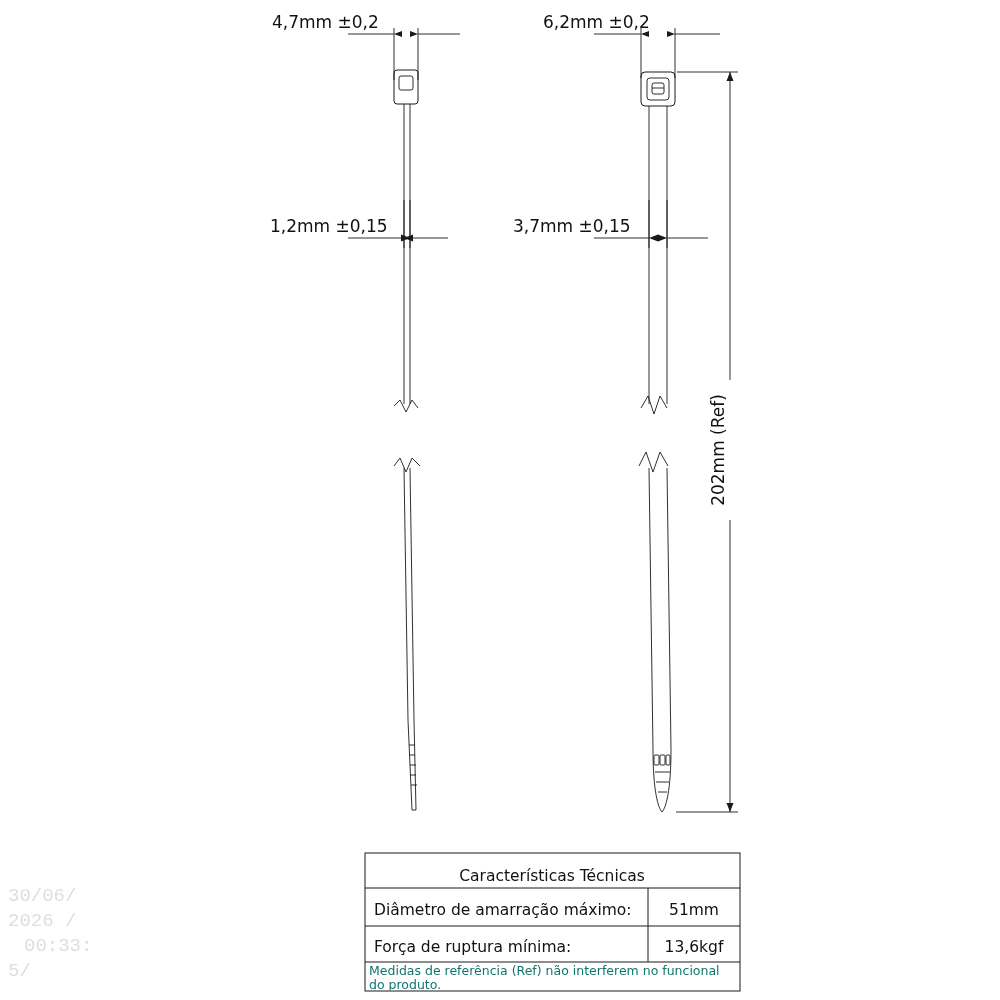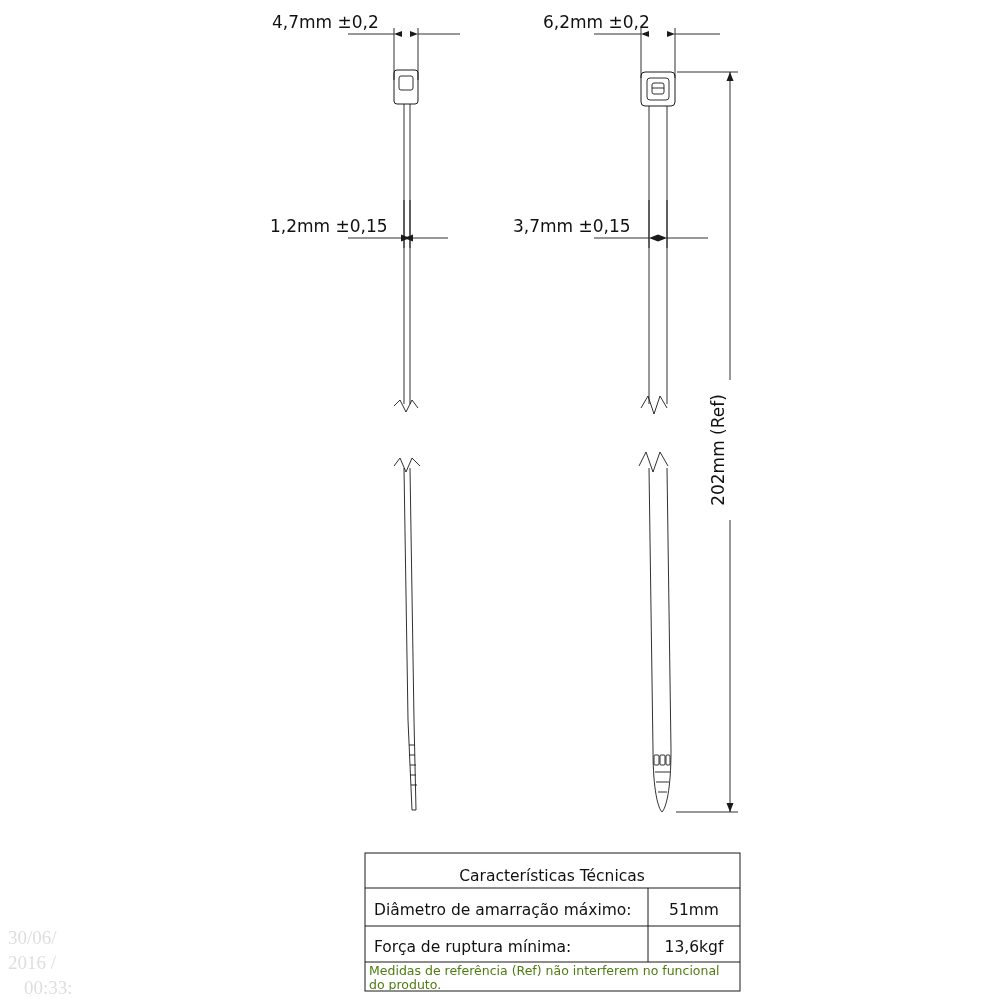--- a/index.html
+++ b/index.html
@@ -48,27 +48,26 @@
   }
   .tbl-text {
     font-family: "DejaVu Sans", sans-serif;
     font-size: 15.5px;
     fill: #111111;
   }
   .stamp {
     position: absolute;
     left: 0px;
     color: #dedede;
-    font-family: Liberation Serif, serif;
+    font-family: Liberation Mono, monospace;
     font-size: 19px;
     letter-spacing: 0px;
     line-height: 25px;
     white-space: pre;
     user-select: none;
-    margin-top: 41px;
   }
 </style>
 </head>
 <body>
 
 <div id="stage">
 
   <svg class="drawing" viewBox="0 0 1000 1000">
 
     <g>
@@ -171,25 +170,25 @@
 
       <text class="tbl-text" x="544" y="881" text-anchor="middle">Características Técnicas</text>
 
       <text class="tbl-text" x="366" y="915">Diâmetro de amarração máximo:</text>
       <text class="tbl-text" x="686" y="915" text-anchor="middle">51mm</text>
 
       <text class="tbl-text" x="366" y="952">Força de ruptura mínima:</text>
       <text class="tbl-text" x="686" y="952" text-anchor="middle">13,6kgf</text>
 
       <foreignObject x="361" y="964" width="368" height="26">
-        <div xmlns="http://www.w3.org/1999/xhtml" style="font-family:'DejaVu Sans',sans-serif;font-size:12.5px;line-height:13.5px;color:#4d7c0f;">
+        <div xmlns="http://www.w3.org/1999/xhtml" style="font-family:'DejaVu Sans',sans-serif;font-size:12.5px;line-height:13.5px;color:#0f766e;">
           <span>Medidas de referência (Ref) não interferem no funcional do produto.</span>
         </div>
       </foreignObject>
     </g>
   </svg>
 
   <div class="stamp" style="top:884px;">30/06/</div>
-  <div class="stamp" style="top:909px;">2016 /</div>
+  <div class="stamp" style="top:909px;">2026 /</div>
   <div class="stamp" style="top:934px;padding-left:16px;">00:33:</div>
   <div class="stamp" style="top:959px;">5/</div>
 
 </div>
 
 </body></html>

